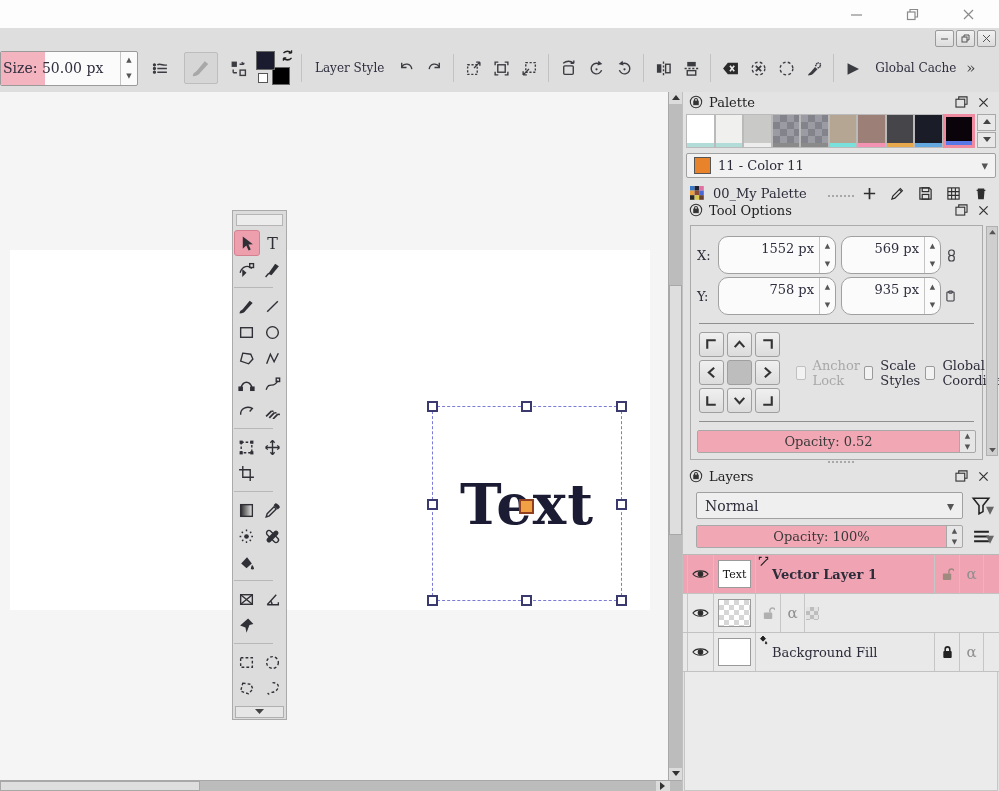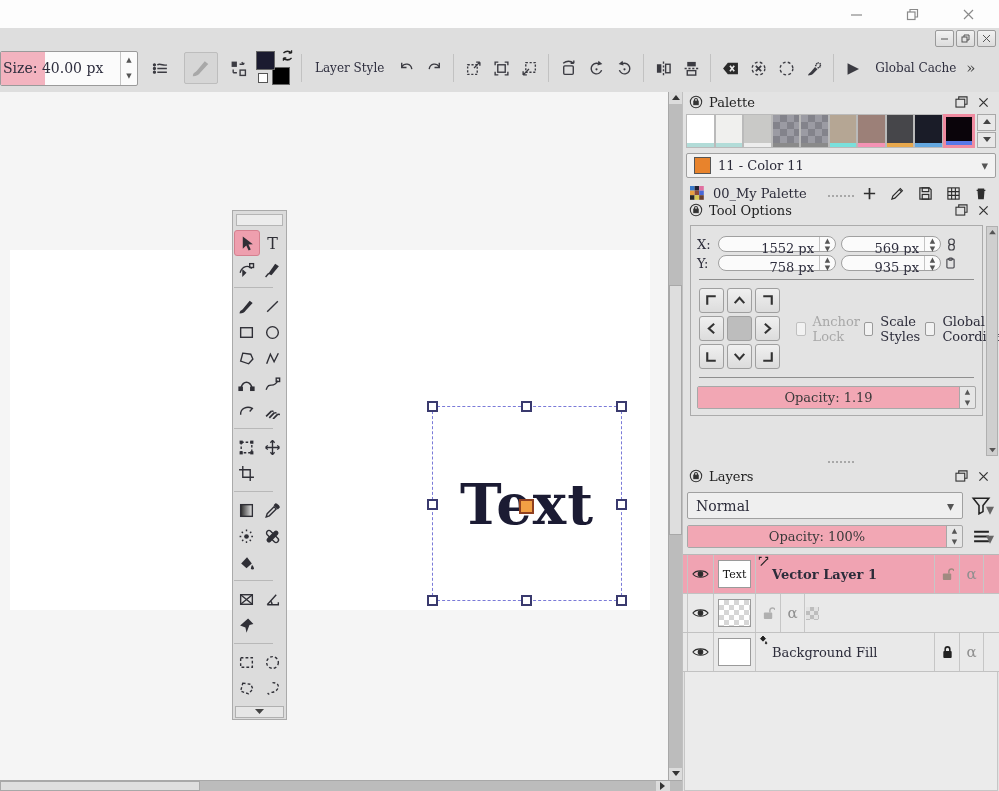--- a/index.html
+++ b/index.html
@@ -102,21 +102,21 @@
   
   .tabbar{display:flex;align-items:flex-end;height:28px;padding:0 5px;position:relative;}
   .tabbar:after{content:"";position:absolute;left:0;right:0;bottom:0;height:1px;background:#9f9f9f;}
   .tab{width:46px;height:23px;border:1px solid #9a9a9a;border-bottom:none;border-radius:3px 3px 0 0;background:#d4d4d4;
        display:flex;align-items:center;justify-content:center;color:#333;margin-right:1px;}
   .tab.active{background:#e7e7e7;height:28px;z-index:2;}
   .geolabel{margin-left:auto;font-size:14px;color:#2e2e3e;padding:0 6px 4px 0;}
   .groupbox{margin:5px 16px 0 7px;border:1px solid #ababab;padding:7px 6px 6px 6px;}
   .srow{display:flex;align-items:center;gap:5px;margin:3px 0;}
   .srow .lb{width:16px;font-size:13px;}
-  .spin{display:flex;height:16px;border:1px solid #a0a0a0;border-radius:10px;background:#fbfbfb;box-sizing:border-box;}
+  .spin{display:flex;height:38px;border:1px solid #a0a0a0;border-radius:10px;background:#fbfbfb;box-sizing:border-box;}
   .spin .val{flex:1;text-align:right;padding:0 5px;font-size:13px;line-height:23px;color:#2e2e3e;}
   .spin .btns{width:15px;border-left:1px solid #c4c4c4;display:flex;flex-direction:column;}
   .spin .btns div{flex:1;display:flex;align-items:center;justify-content:center;color:#555;}
   .sp1{width:118px;} .sp2{width:100px;}
   .hr{height:1px;background:#8f8f8f;margin:8px 2px;}
   .anchorwrap{display:flex;gap:16px;margin:2px 0 2px 2px;}
   .agrid{display:grid;grid-template-columns:repeat(3,25px);grid-template-rows:repeat(3,25px);gap:3px;}
   .abtn{background:linear-gradient(#f0f0f0,#dcdcdc);border:1px solid #9f9f9f;border-radius:3px;
         display:flex;align-items:center;justify-content:center;color:#333;box-sizing:border-box;}
   .abtn.center{background:#bdbdbd;}
@@ -125,21 +125,21 @@
   .cb{width:14px;height:14px;border:1px solid #9a9a9a;background:#f2f2f2;border-radius:2px;box-sizing:border-box;}
   .cbrow.dis{color:#a8a8a8;} .cbrow.dis .cb{border-color:#c0c0c0;}
   .pslider{height:23px;border:1px solid #a8a8a8;border-radius:2px;display:flex;box-sizing:border-box;background:#e6e6e6;}
   .pslider .fill{flex:1;background:#f2a7b4;display:flex;align-items:center;justify-content:center;font-size:13px;color:#3a3a3a;}
   .pslider .btns{width:15px;border-left:1px solid #a8a8a8;display:flex;flex-direction:column;}
   .pslider .btns div{flex:1;display:flex;align-items:center;justify-content:center;color:#555;}
   .toscroll{position:absolute;right:1px;top:26px;bottom:4px;width:12px;background:#cfcfcf;border:1px solid #b0b0b0;box-sizing:border-box;}
   .toscroll .arr{position:absolute;left:0;width:10px;height:10px;display:flex;align-items:center;justify-content:center;color:#555;}
 
   
-  .lyrow{display:flex;align-items:center;gap:4px;margin:6px 4px 0 4px;}
+  .lyrow{display:flex;align-items:center;gap:4px;margin:6px 4px 0 13px;}
   .lcombo{flex:1;height:27px;background:#efefef;border:1px solid #a0a0a0;border-radius:2px;display:flex;align-items:center;
           padding:0 8px;font-size:14px;box-sizing:border-box;}
   .lcombo .dd{margin-left:auto;color:#555;}
   .rightic{width:28px;display:flex;align-items:center;justify-content:center;position:relative;color:#222;}
   .rightic .mini{position:absolute;right:1px;bottom:-4px;color:#666;}
   .layerlist{margin-top:6px;border-top:1px solid #b8b8b8;}
   .lrow{display:flex;height:38px;border-bottom:1px solid #c2c2c2;background:#e9e9e9;align-items:stretch;}
   .lrow.sel{background:#f0a3b2;}
   .lcell{display:flex;align-items:center;justify-content:center;border-right:1px solid #c6c6c6;box-sizing:border-box;}
   .c-grip{width:5px;} .c-eye{width:26px;color:#2c2c2c;} .c-thumb{width:42px;}
@@ -198,21 +198,21 @@
       <div class="mdibtn">
         <svg width="9" height="9" viewBox="0 0 9 9">
             <path d="M1 1 L8 8 M8 1 L1 8" stroke="currentColor" fill="none"></path>
           </svg>
         </div>
     </div>
 
     <div class="trow">
       <div class="sizebox">
         <div class="sizefill"></div>
-        <span class="sizetext">Size: 40.00 px</span>
+        <span class="sizetext">Size: 50.00 px</span>
         <div class="spincol">
             <div class="su" style="font-size: 7px; font-family: &quot;DejaVu Sans&quot;, sans-serif;">▲</div>
             <div class="sd" style="font-size: 7px; font-family: &quot;DejaVu Sans&quot;, sans-serif;">▼</div>
           </div>
       </div>
       <div class="ibtn">
           <span class="ig">
             <svg width="17" height="17" viewBox="0 0 16 16" fill="none" stroke="currentColor" stroke-width="1.3">
               <path d="M5 4.5 C8 2.8 11 6 14 4.5 M5 8 H14 M5 11.5 H14"></path>
               <circle cx="2.3" cy="4.5" r=".9" fill="currentColor"></circle>
@@ -935,21 +935,21 @@
                   <span>Scale Styles</span>
                 </div>
                 <div class="cbrow">
                   <div class="cb"></div>
                   <span>Global Coordinates</span>
                 </div>
               </div>
           </div>
           <div class="hr"></div>
           <div class="pslider">
-            <div class="fill">Opacity: 1.19</div>
+            <div class="fill">Opacity: 0.52</div>
             <div class="btns">
                 <div class="su" style="font-size: 7px; font-family: &quot;DejaVu Sans&quot;, sans-serif;">▲</div>
                 <div class="sd" style="font-size: 7px; font-family: &quot;DejaVu Sans&quot;, sans-serif;">▼</div>
               </div>
           </div>
         </div>
         <div class="toscroll">
           <div class="arr" style="top:0">
             <svg width="7" height="5" viewBox="0 0 8 6">
                 <path d="M0 5 L4 0 L8 5 Z" fill="currentColor"></path>

